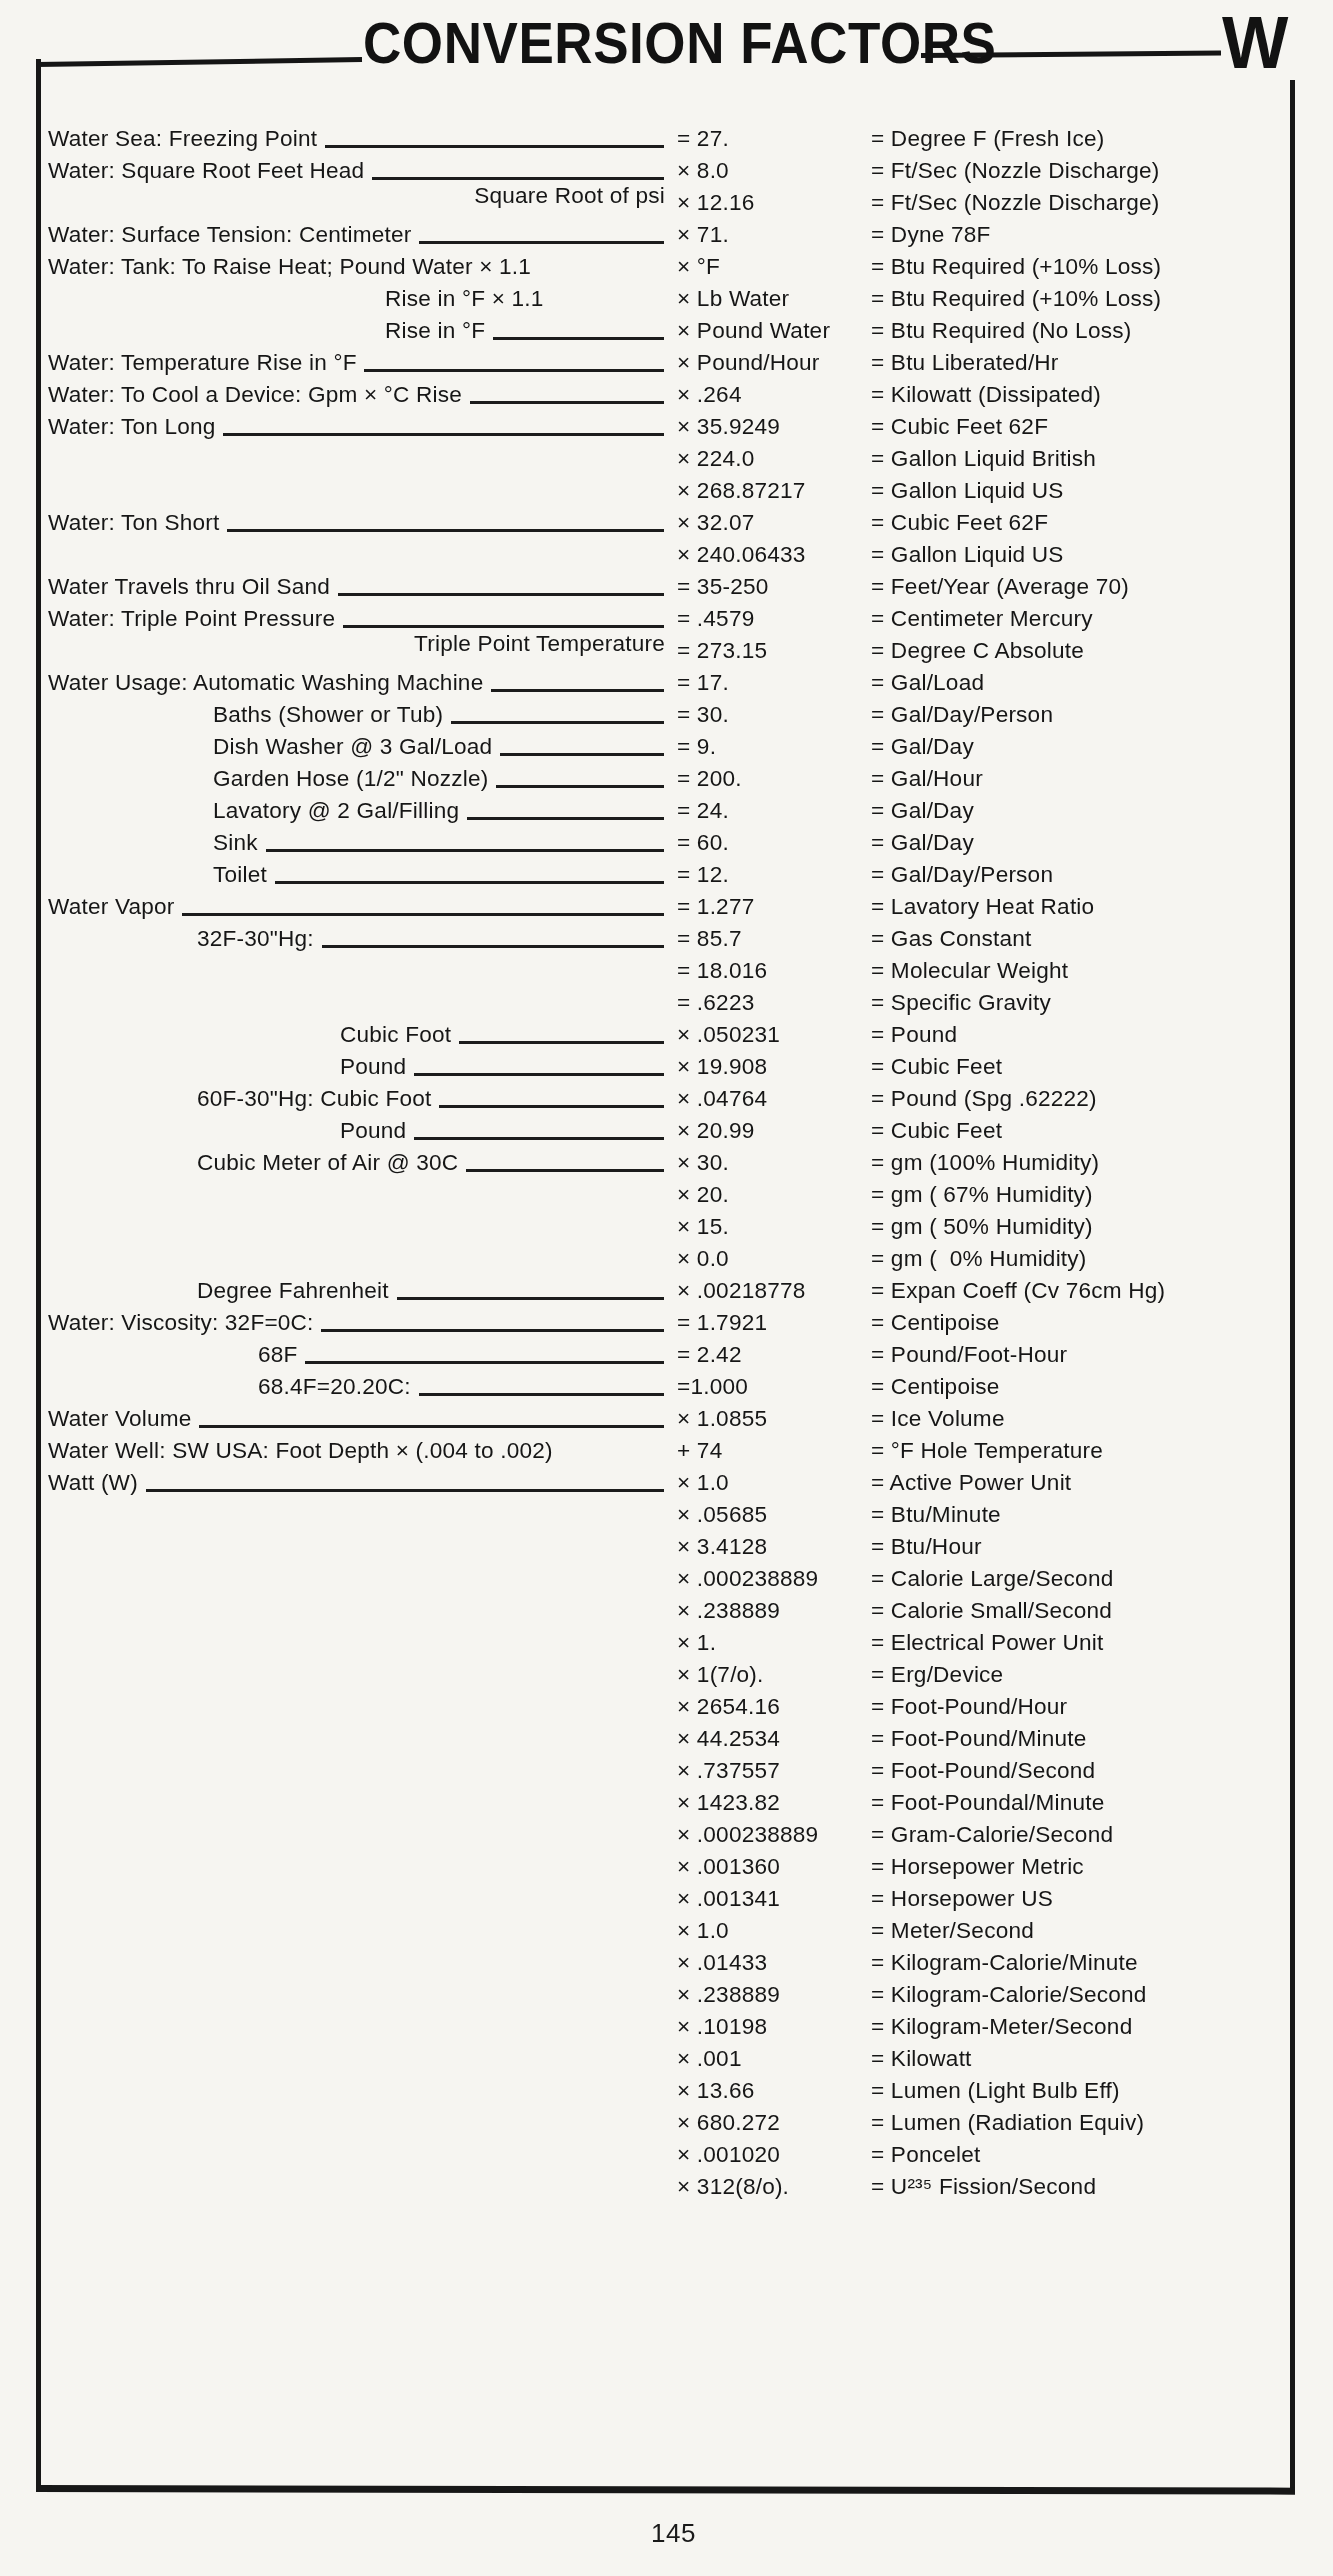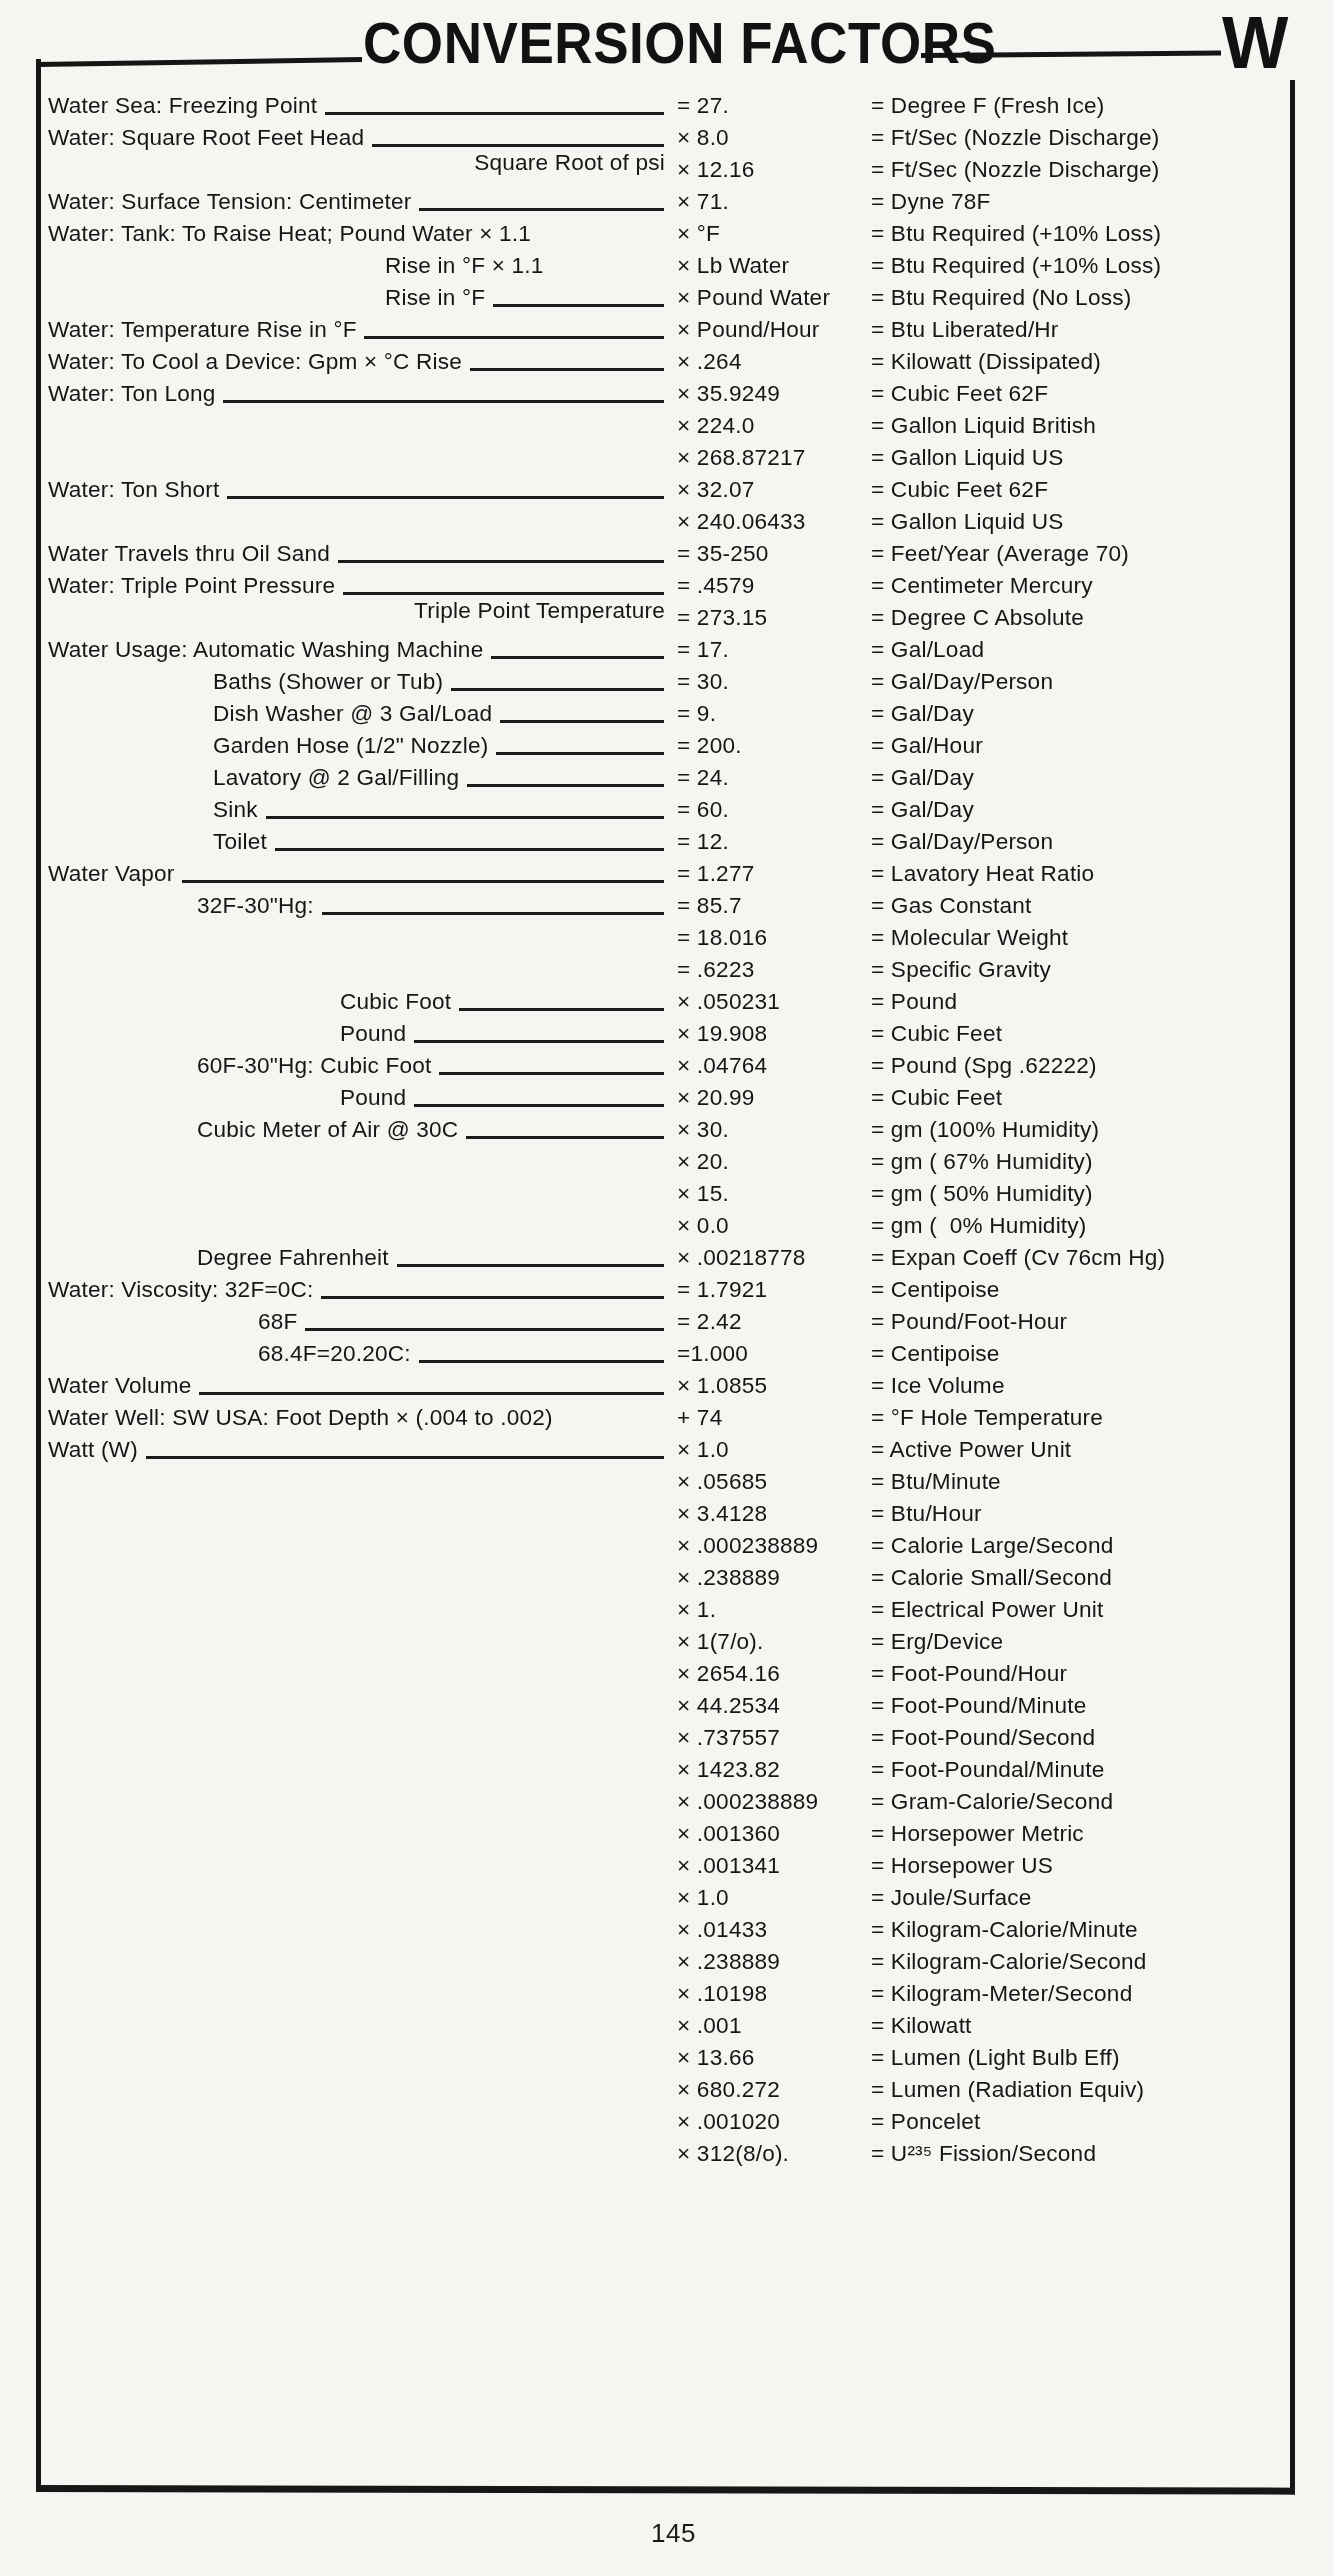--- a/index.html
+++ b/index.html
@@ -29,21 +29,21 @@
   .rule{position:absolute;background:#151515;height:5.2px;}
   .rule-left{left:37px;top:57px;width:325px;transform:rotate(-0.9deg);transform-origin:right center;}
   .rule-right{left:921px;top:53px;width:300px;transform:rotate(-0.5deg);transform-origin:left center;}
 
   
   .b-left{position:absolute;left:36px;top:59px;width:4.5px;height:2431px;background:#171717;}
   .b-right{position:absolute;left:1290px;top:80px;width:4.5px;height:2411px;background:#171717;}
   .b-bottom{position:absolute;left:36px;top:2485px;width:1259px;height:6.5px;background:#171717;transform:rotate(0.12deg);transform-origin:left center;}
 
   
-  .rows{position:absolute;left:48px;top:88px;width:1239px;}
+  .rows{position:absolute;left:48px;top:121px;width:1239px;}
   .row{position:relative;height:32px;font-size:22.6px;letter-spacing:0.2px;}
   .lbl{
     position:absolute;left:0;bottom:1.3px;width:617px;
     display:flex;align-items:flex-end;box-sizing:border-box;
   }
   .txt{white-space:pre;line-height:1.15;}
   .leader{
     flex:1 1 auto;height:0;
     border-bottom:3.2px solid #1c1c1c;
     margin-left:7.8px;margin-right:1.3px;margin-bottom:3.9px;
@@ -587,21 +587,21 @@
     <div class="fac">× .001341</div>
     <div class="res">= Horsepower US</div>
   </div>
 
   <div class="row">
     <div class="lbl ind0">
       <span class="txt"></span>
 
     </div>
     <div class="fac">× 1.0</div>
-    <div class="res">= Joule/Surface</div>
+    <div class="res">= Meter/Second</div>
   </div>
 
   <div class="row">
     <div class="lbl ind0">
       <span class="txt"></span>
 
     </div>
     <div class="fac">× .01433</div>
     <div class="res">= Kilogram-Calorie/Minute</div>
   </div>

